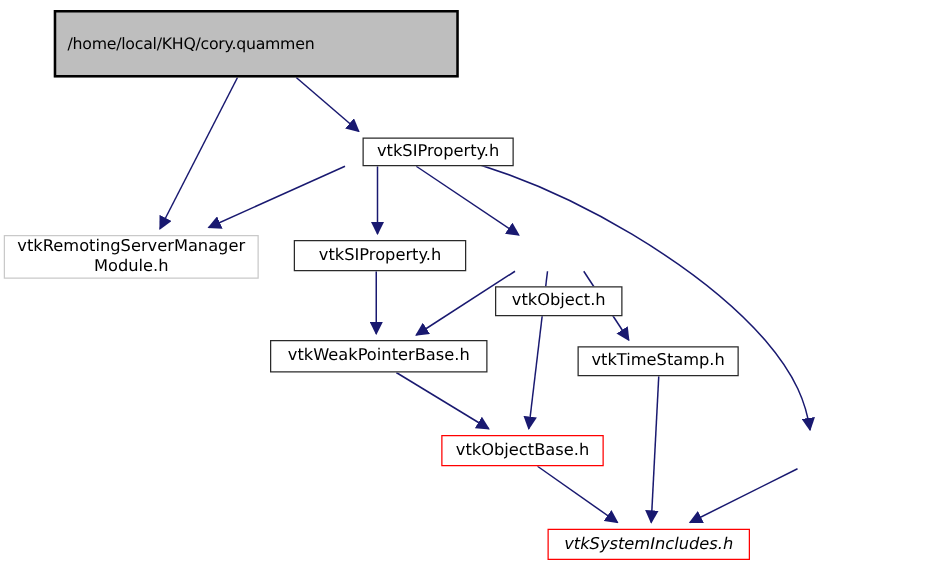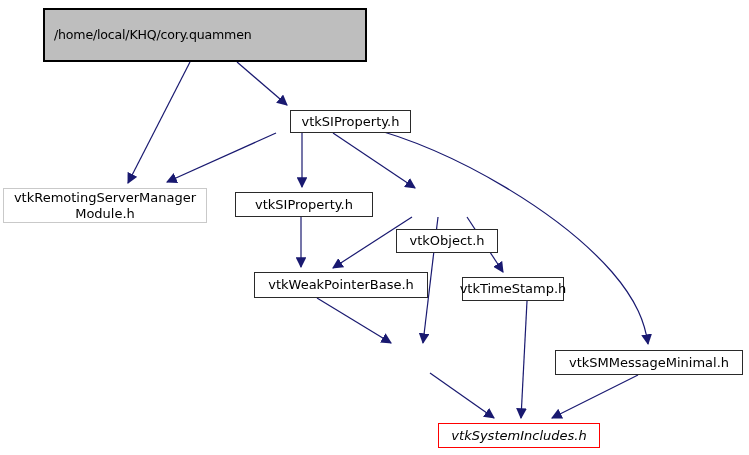--- a/index.html
+++ b/index.html
@@ -67,25 +67,25 @@
     <div class="node faded" style="left: 3px; top: 188px; width: 204px; height: 35px; text-align: right;">
       <div>vtkRemotingServerManager</div>
       <div>Module.h</div>
     </div>
     <div class="node" style="left: 235px; top: 192px; width: 138px; height: 25px;">
       <div>vtkSIProperty.h</div>
     </div>
     <div class="node" style="left: 396px; top: 193px; width: 102px; height: 24px; margin-top: 36px;">
       <div>vtkObject.h</div>
     </div>
-    <div class="node" style="left: 216px; top: 272px; width: 174px; height: 26px; margin-left: 38px;">
+    <div class="node" style="left: 216px; top: 272px; width: 174px; height: 26px;">
       <div>vtkWeakPointerBase.h</div>
     </div>
-    <div class="node" style="left: 462px; top: 277px; width: 102px; height: 24px;">
+    <div class="node" style="left: 462px; top: 277px; width: 129px; height: 24px;">
       <div>vtkTimeStamp.h</div>
     </div>
-    <div class="node" style="left: 555px; top: 350px; width: 188px; height: 25px;">
-      <div>vtkSMMessageMinimal.h</div>
+    <div class="node red" style="left: 353px; top: 348px; width: 130px; height: 25px;">
+      <div>vtkObjectBase.h</div>
     </div>
     <div class="node red" style="left: 438px; top: 423px; width: 162px; height: 25px; font-style: italic;">
       <div>vtkSystemIncludes.h</div>
     </div>
   </div>
 
 </body></html>

